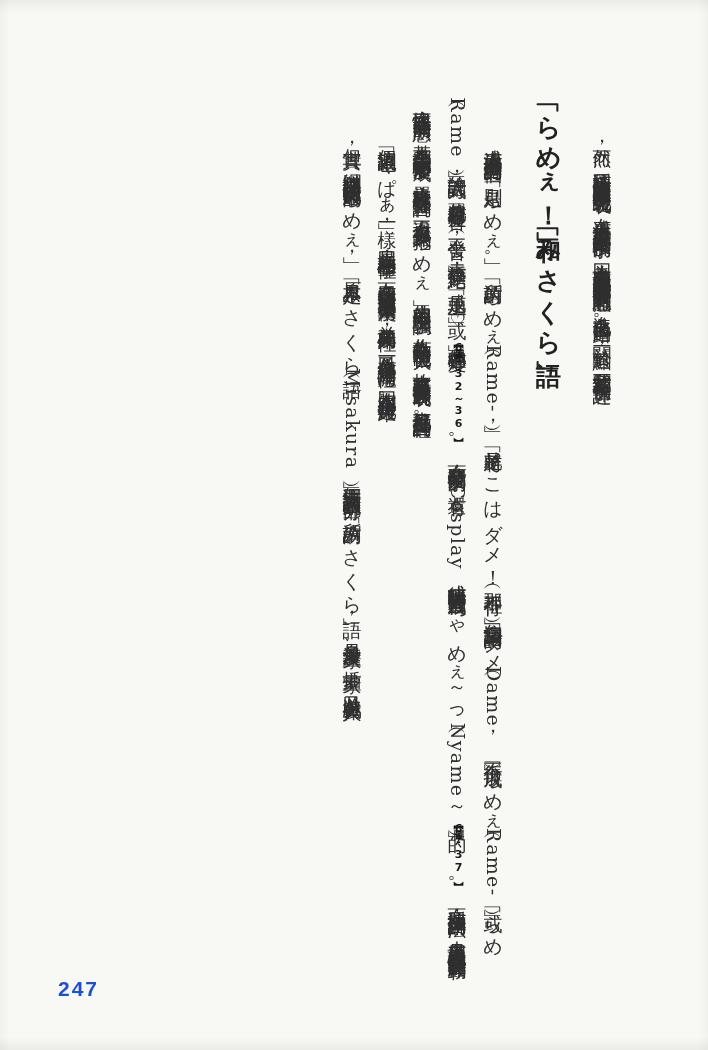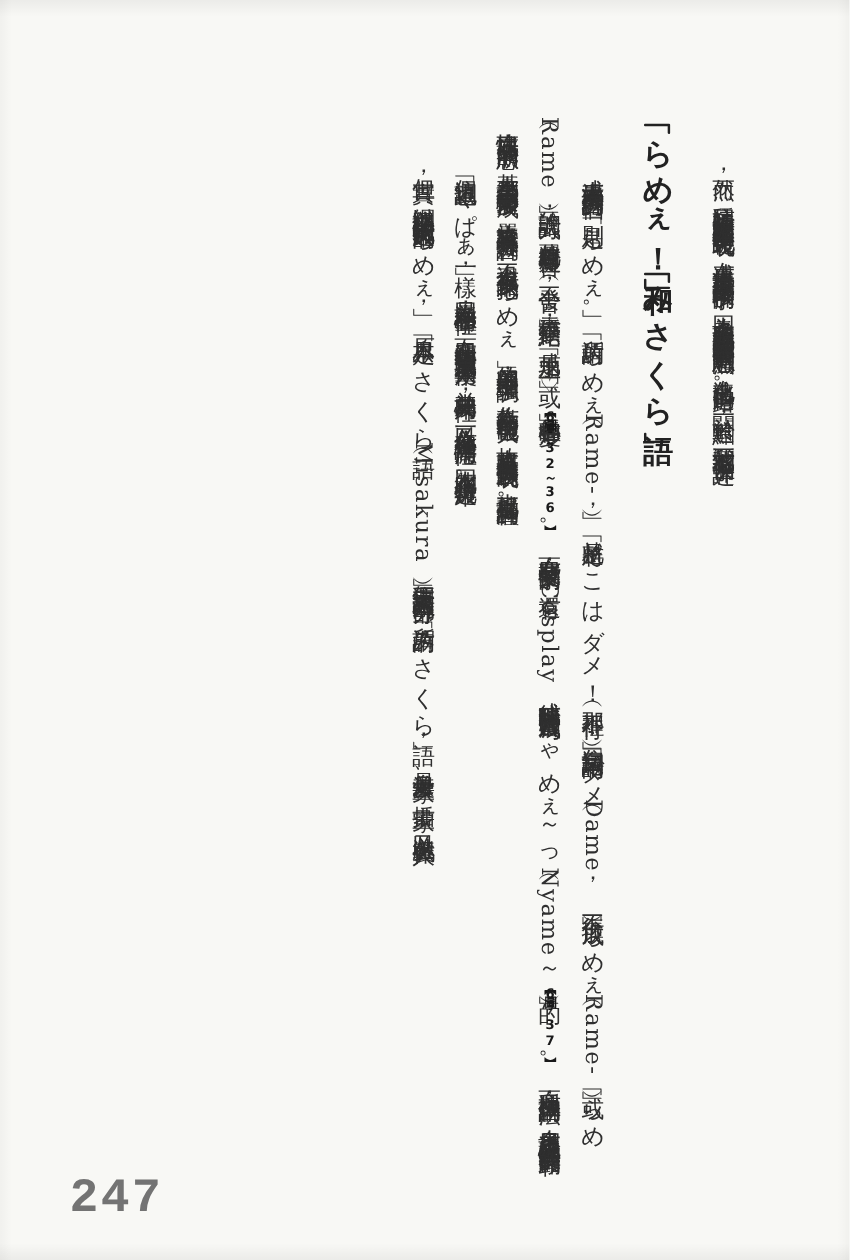--- a/index.html
+++ b/index.html
@@ -49,25 +49,25 @@
     font-family:"DejaVu Sans","Liberation Sans",sans-serif;
     font-weight:bold;
     font-size:11px;
     letter-spacing:0;
     text-orientation:upright;
     color:#1a1a1a;
   }
   .footer-pagenum{
     position:absolute;
     left:58px;top:977px;
-    font-family:Liberation Mono, monospace;
+    font-family:Liberation Sans, sans-serif;
     font-weight:bold;
-    font-size:40px;
+    font-size:21px;
     letter-spacing:2px;
-    color:#737373;
+    color:#1d4ed8;
   }
   .footer-running{
     position:absolute;
     left:240px;top:992px;
     font-family:"DejaVu Sans","Liberation Sans",sans-serif;
     font-weight:bold;
     font-size:15px;
     letter-spacing:2px;
     color:#3c3c3c;
     white-space:nowrap;

